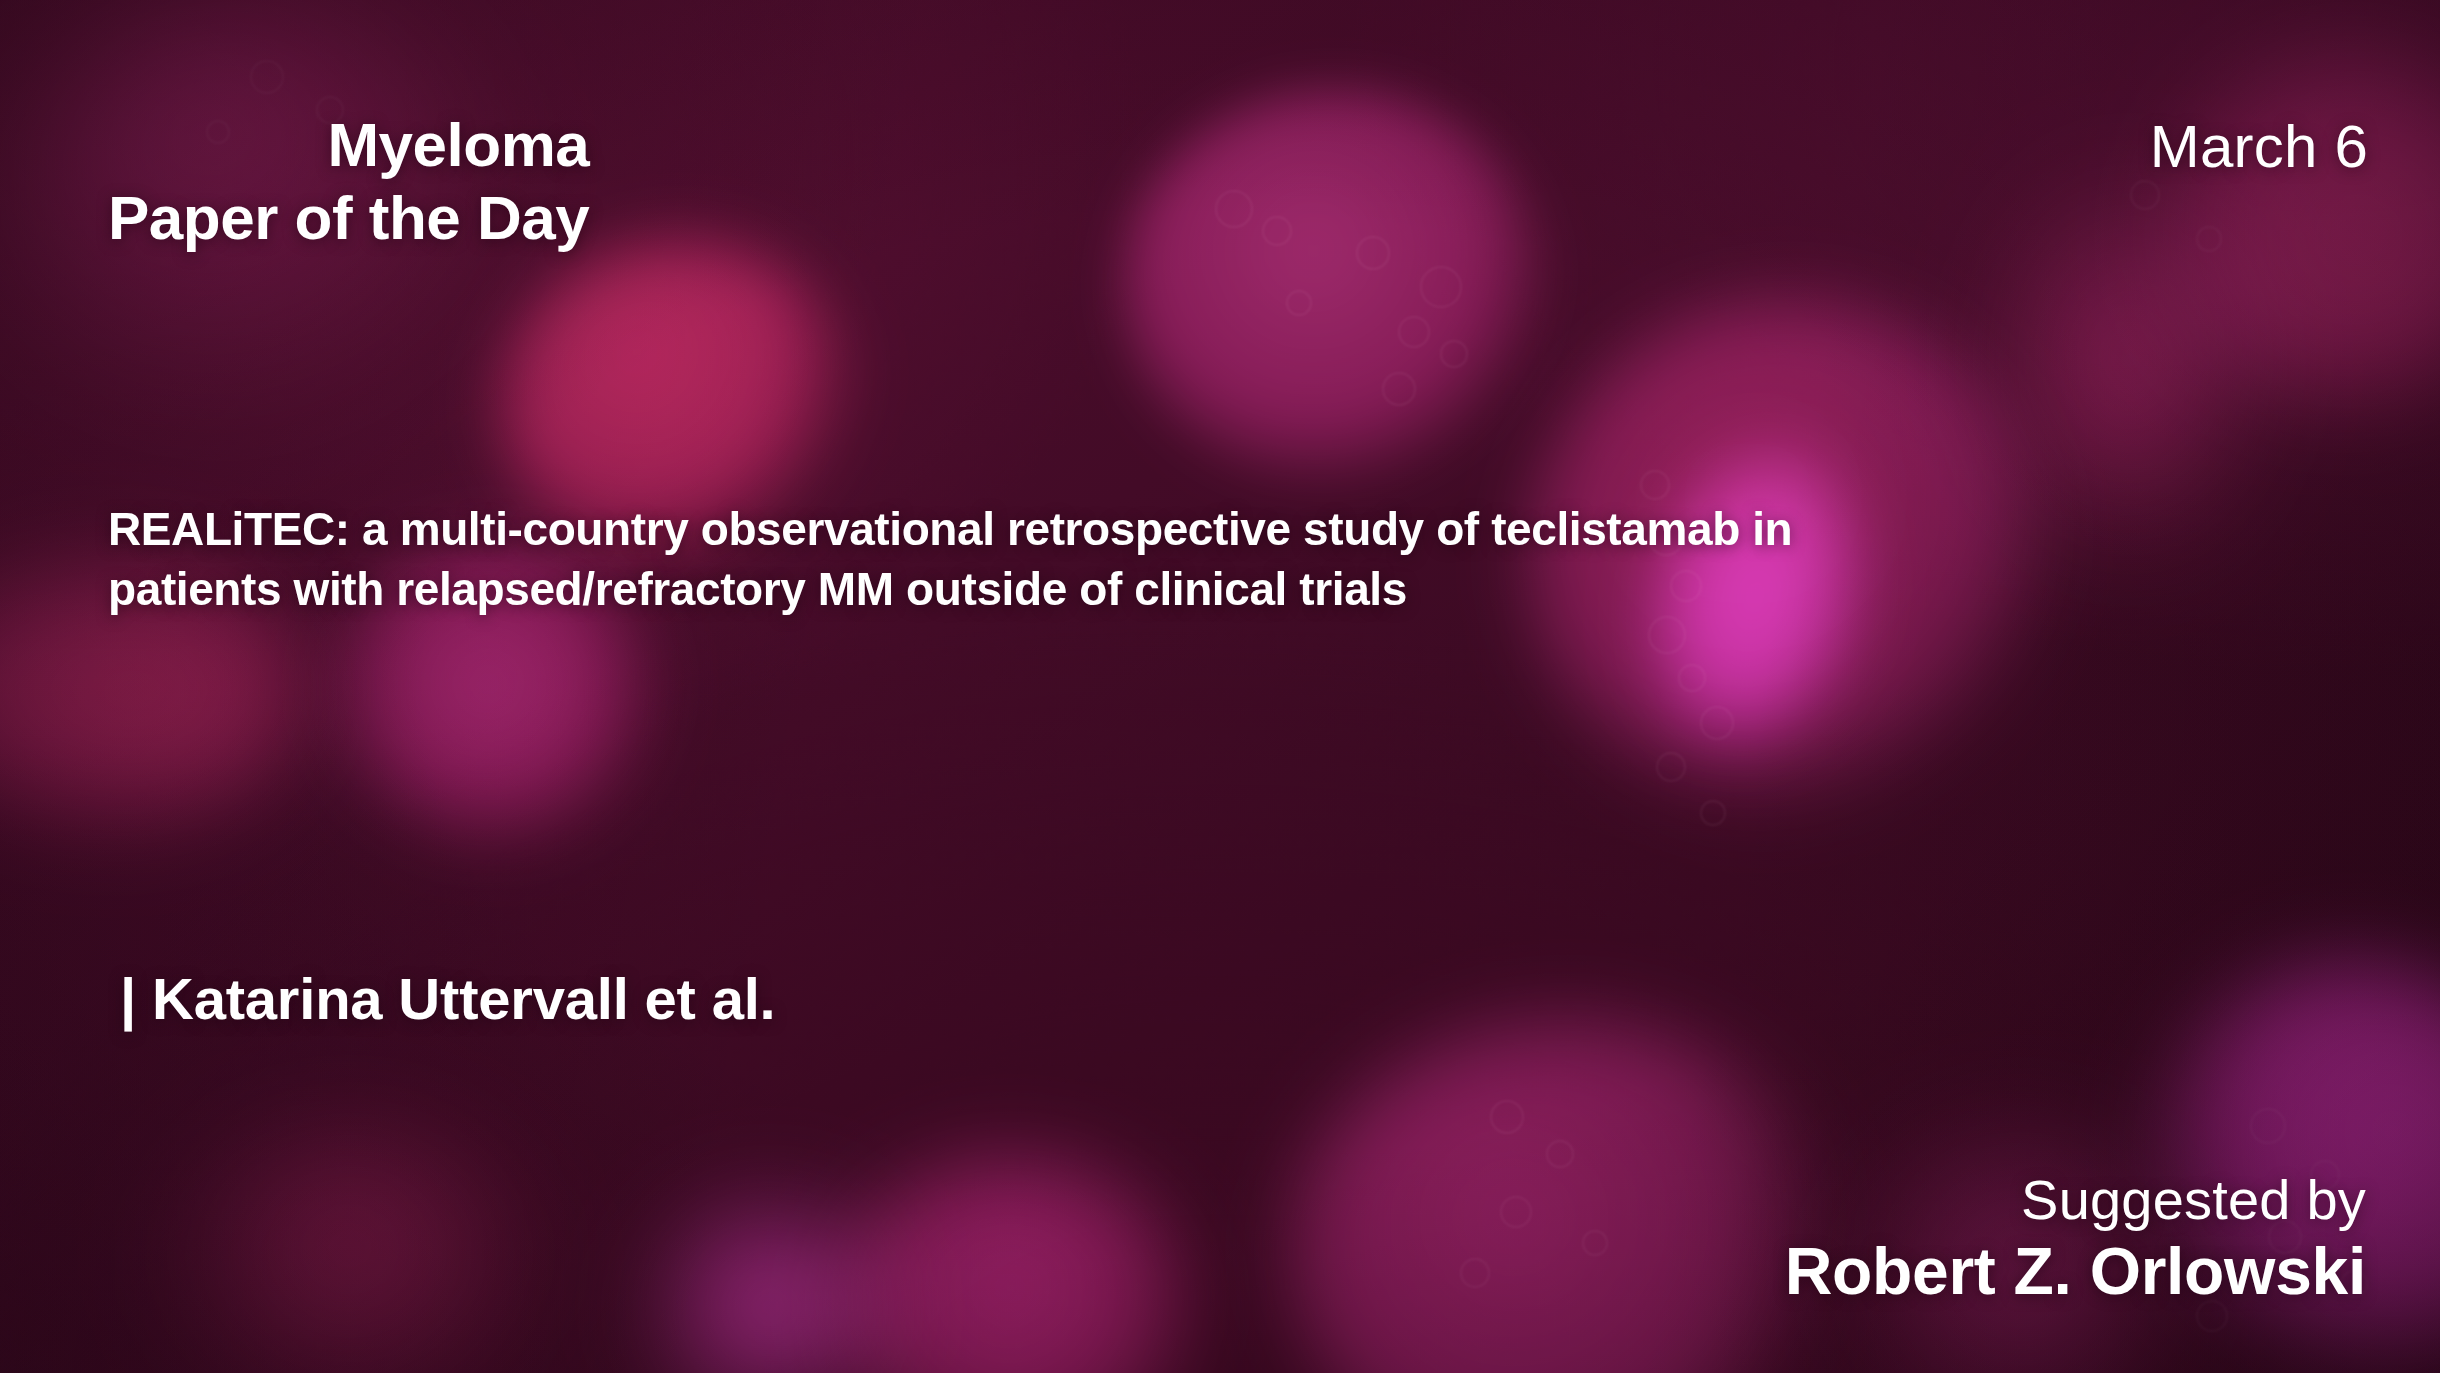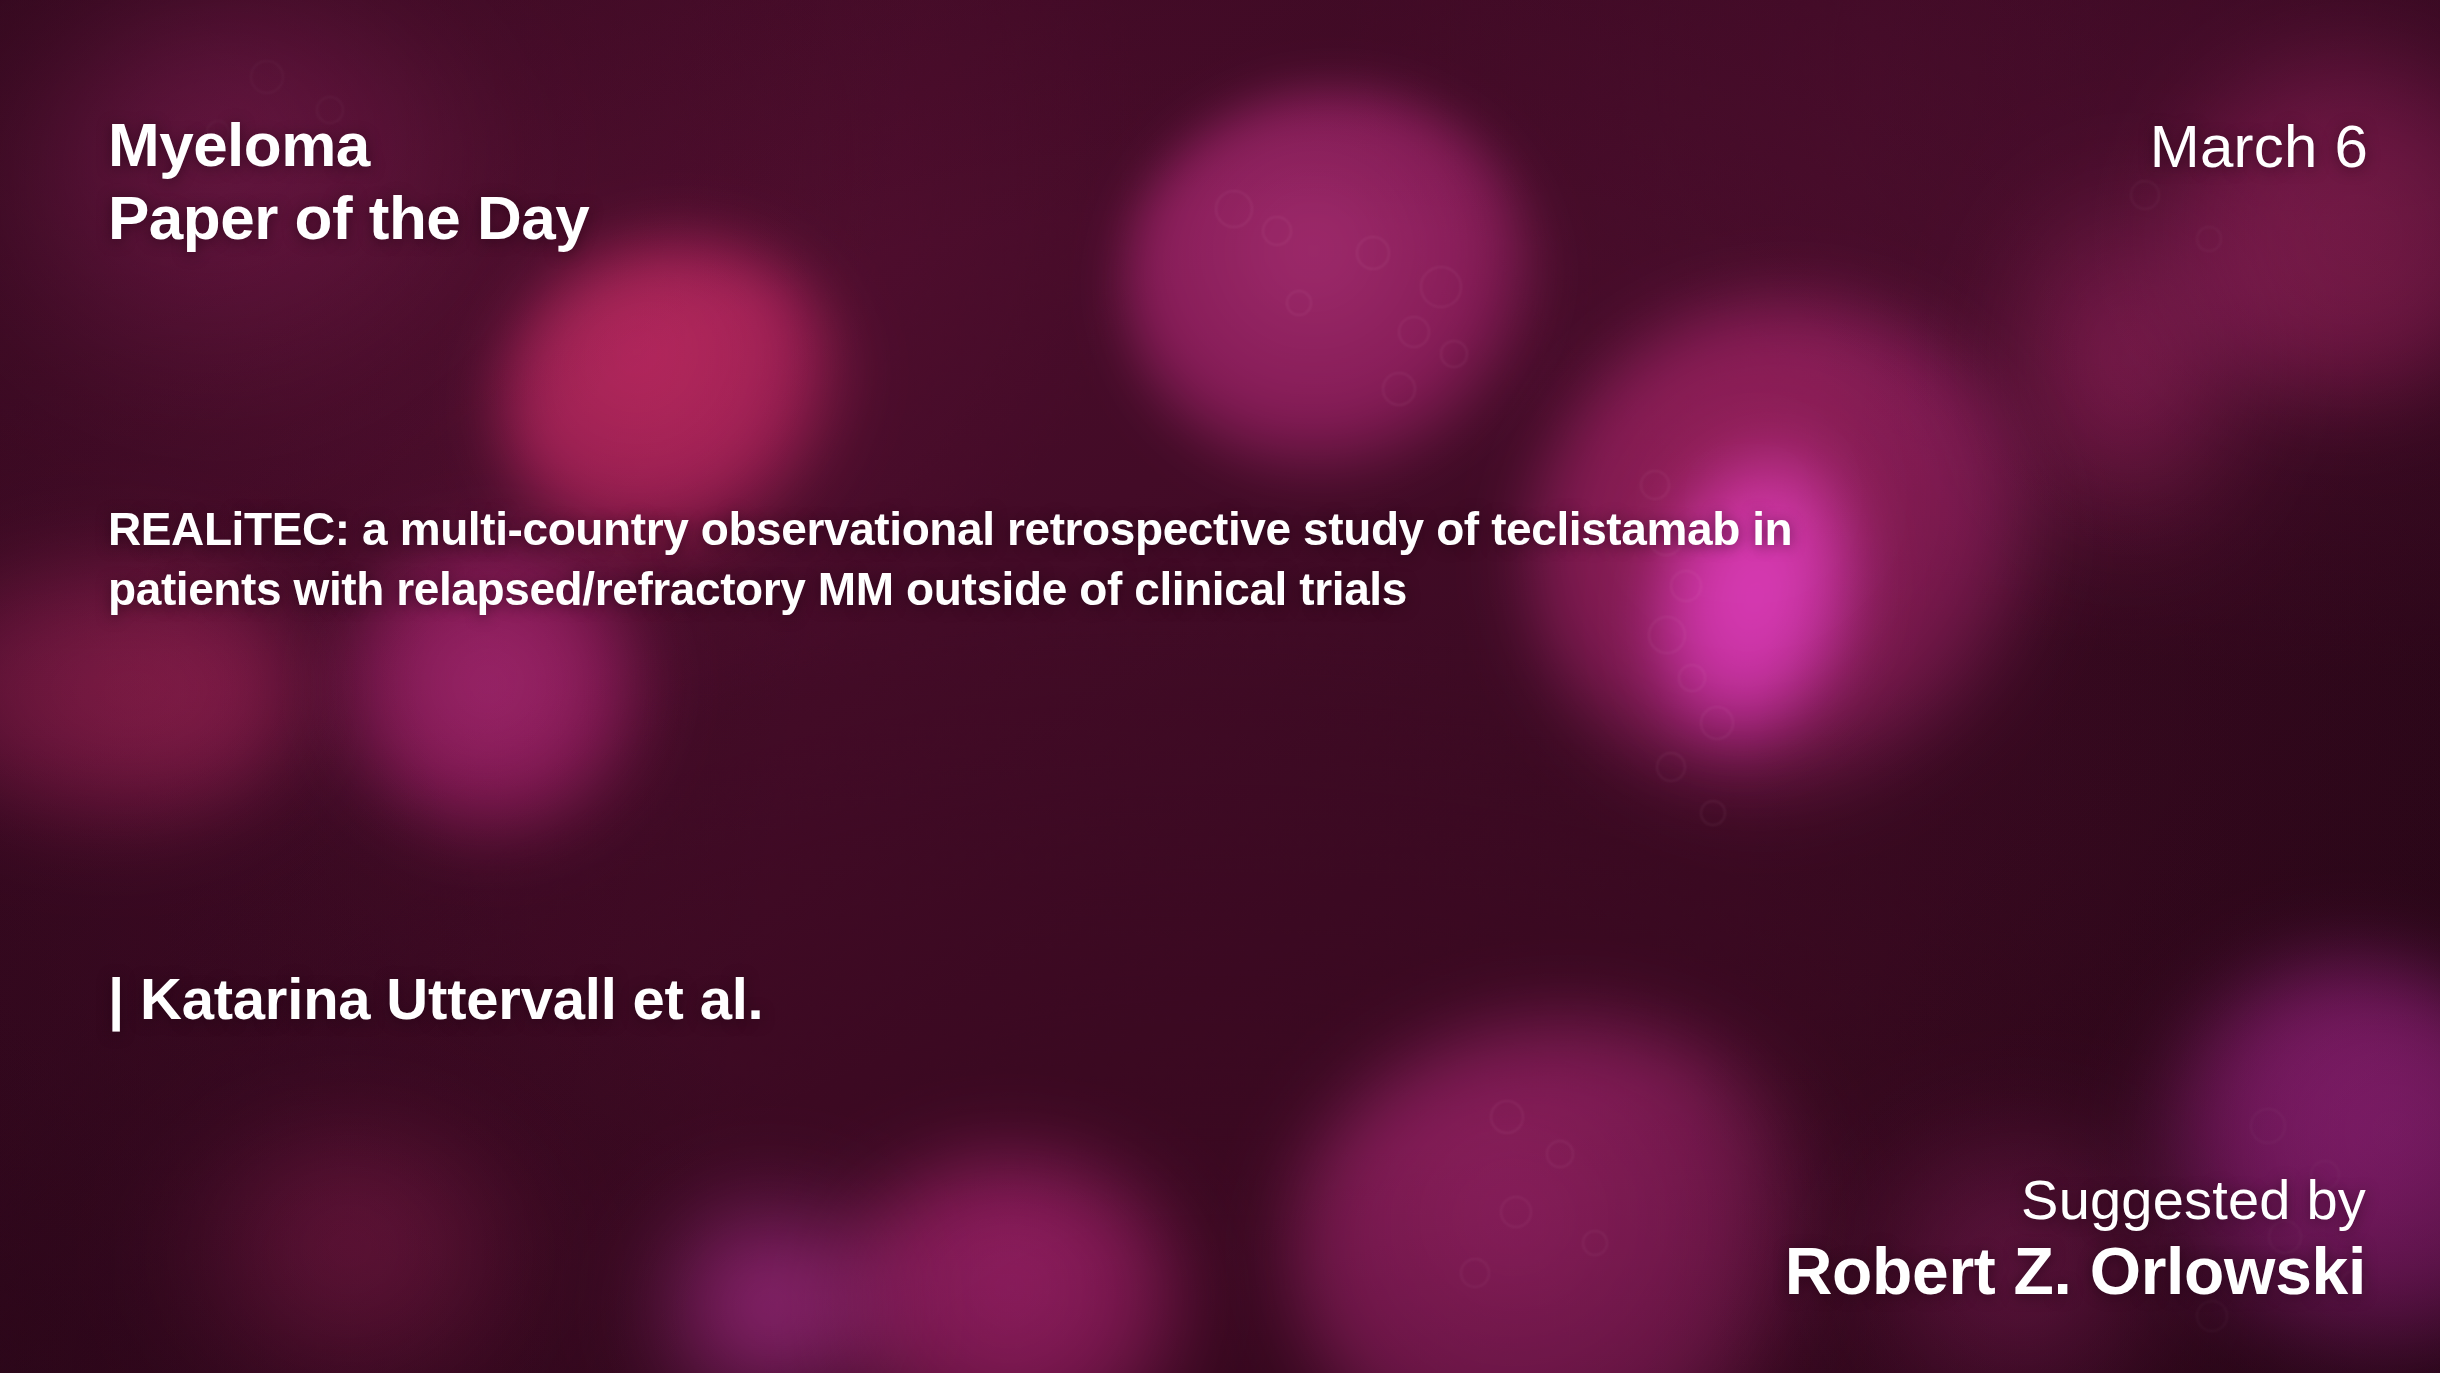--- a/index.html
+++ b/index.html
@@ -80,20 +80,21 @@
   .txt-shadow { text-shadow: 0 2px 14px rgba(30,0,16,.55); }
 
   .kicker {
     position: absolute;
     left: 108px;
     top: 108px;
     font-size: 62px;
     font-weight: bold;
     line-height: 1.18;
     letter-spacing: -0.5px;
+    text-align: right;
   }
   .kicker div { white-space: nowrap; }
 
   .date {
     position: absolute;
     right: 72px;
     top: 112px;
     font-size: 60px;
     font-weight: 300;
     letter-spacing: 0.2px;
@@ -105,21 +106,21 @@
     top: 500px;
     width: 1810px;
     font-size: 46px;
     font-weight: bold;
     line-height: 1.30;
     letter-spacing: -0.4px;
   }
 
   .authors {
     position: absolute;
-    left: 108px;
+    left: 120px;
     top: 965px;
     font-size: 58px;
     font-weight: bold;
     letter-spacing: -0.2px;
   }
 
   .journal {
     position: absolute;
     left: 108px;
     top: 1190px;

